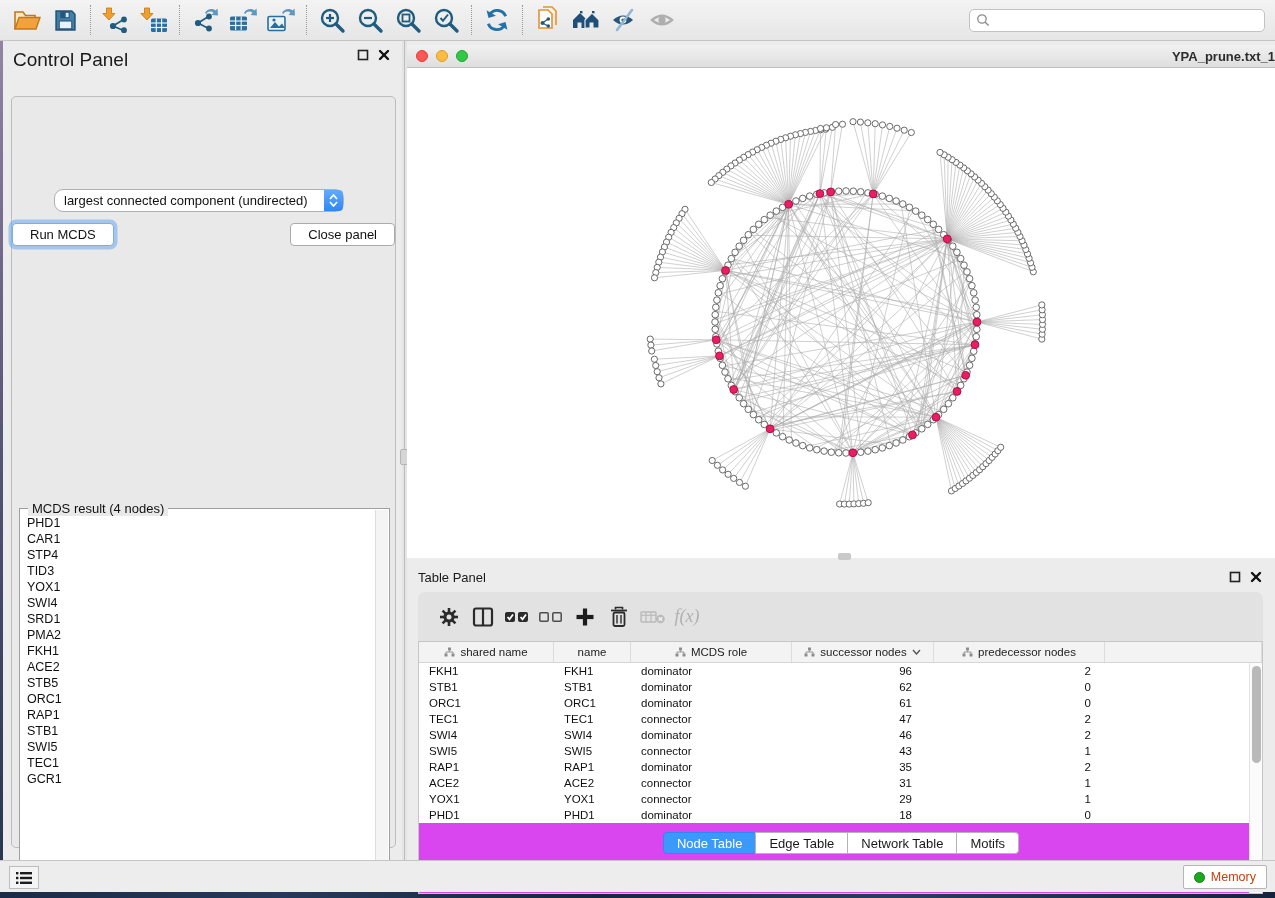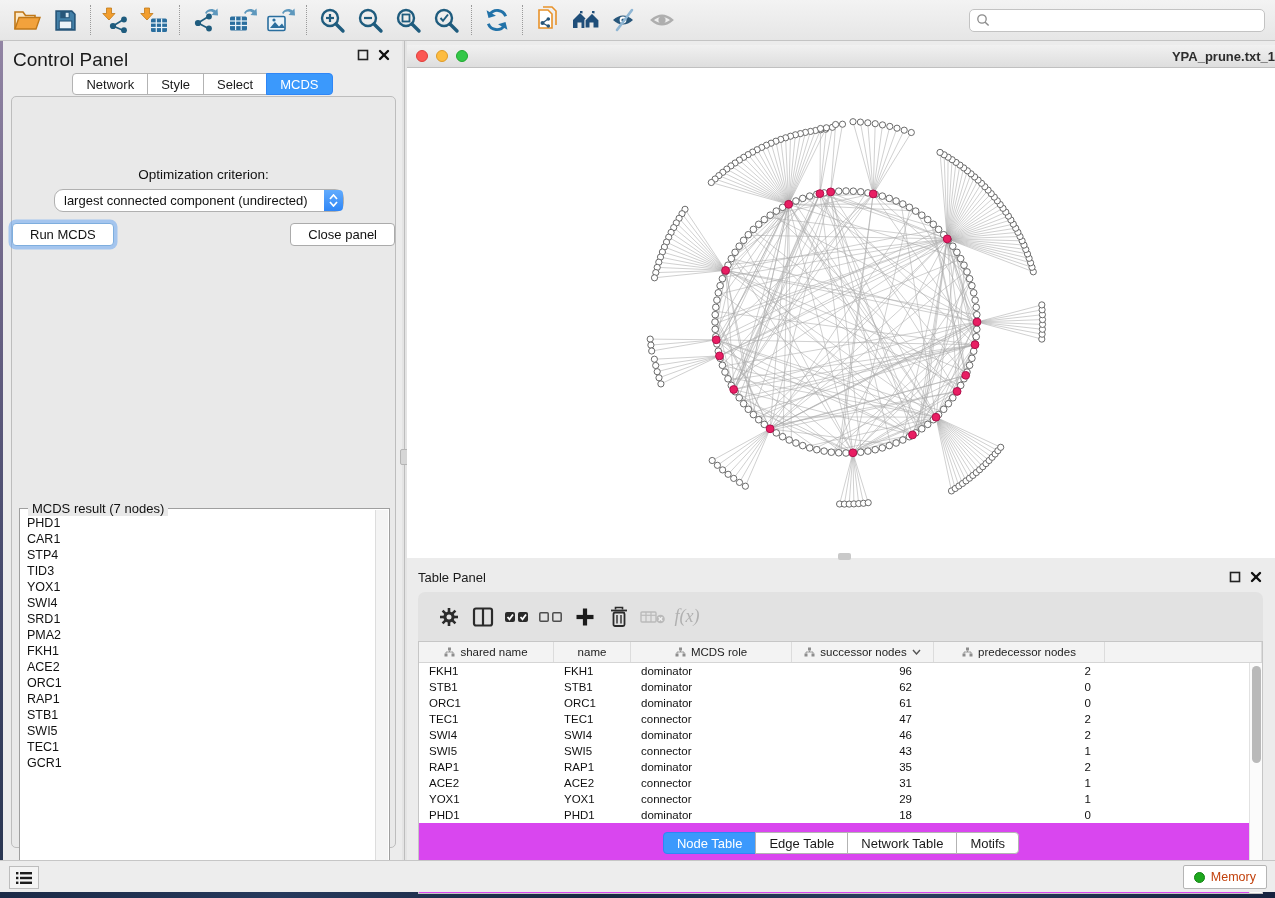--- a/index.html
+++ b/index.html
@@ -293,56 +293,50 @@
     <svg width="12" height="12" viewBox="0 0 12 12">
         <rect x="1.5" y="1.5" width="9" height="9" fill="none" stroke="#222" stroke-width="1.6"></rect>
       </svg>
     <svg width="12" height="12" viewBox="0 0 12 12">
         <g stroke="#111" stroke-width="2.4" stroke-linecap="round">
           <line x1="2" y1="2" x2="10" y2="10"></line>
           <line x1="10" y1="2" x2="2" y2="10"></line>
         </g>
       </svg>
   </div>
-  <div class="cp-tabs">
-      <div class="seg">Network</div>
-      <div class="seg">Style</div>
-      <div class="seg">Select</div>
-      <div class="seg active">MCDS</div>
-    </div>
   <div class="cp-content">
-    <div class="opt-label">Optimization criterion:</div>
     <div class="mac-select">
       <span class="sel-text">largest connected component (undirected)</span>
       <span class="stepper">
         <svg width="9" height="6" viewBox="0 0 9 6">
             <path d="M1 5 L4.5 1 L8 5" fill="none" stroke="#fff" stroke-width="1.7"></path>
           </svg>
         <svg width="9" height="6" viewBox="0 0 9 6">
             <path d="M1 1 L4.5 5 L8 1" fill="none" stroke="#fff" stroke-width="1.7"></path>
           </svg>
       </span>
     </div>
     <div class="btn-row">
       <button class="mac-btn focused">Run MCDS</button>
       <button class="mac-btn">Close panel</button>
     </div>
     <div class="mcds-box">
-      <div class="mcds-title">MCDS result (7 nodes)</div>
+      <div class="mcds-title">MCDS result (4 nodes)</div>
       <div class="mcds-list">
           <div class="mcds-item">PHD1</div>
           <div class="mcds-item">CAR1</div>
           <div class="mcds-item">STP4</div>
           <div class="mcds-item">TID3</div>
           <div class="mcds-item">YOX1</div>
           <div class="mcds-item">SWI4</div>
           <div class="mcds-item">SRD1</div>
           <div class="mcds-item">PMA2</div>
           <div class="mcds-item">FKH1</div>
           <div class="mcds-item">ACE2</div>
+          <div class="mcds-item">STB5</div>
           <div class="mcds-item">ORC1</div>
           <div class="mcds-item">RAP1</div>
           <div class="mcds-item">STB1</div>
           <div class="mcds-item">SWI5</div>
           <div class="mcds-item">TEC1</div>
           <div class="mcds-item">GCR1</div>
         </div>
       <div class="mcds-scroll"></div>
     </div>
   </div>

